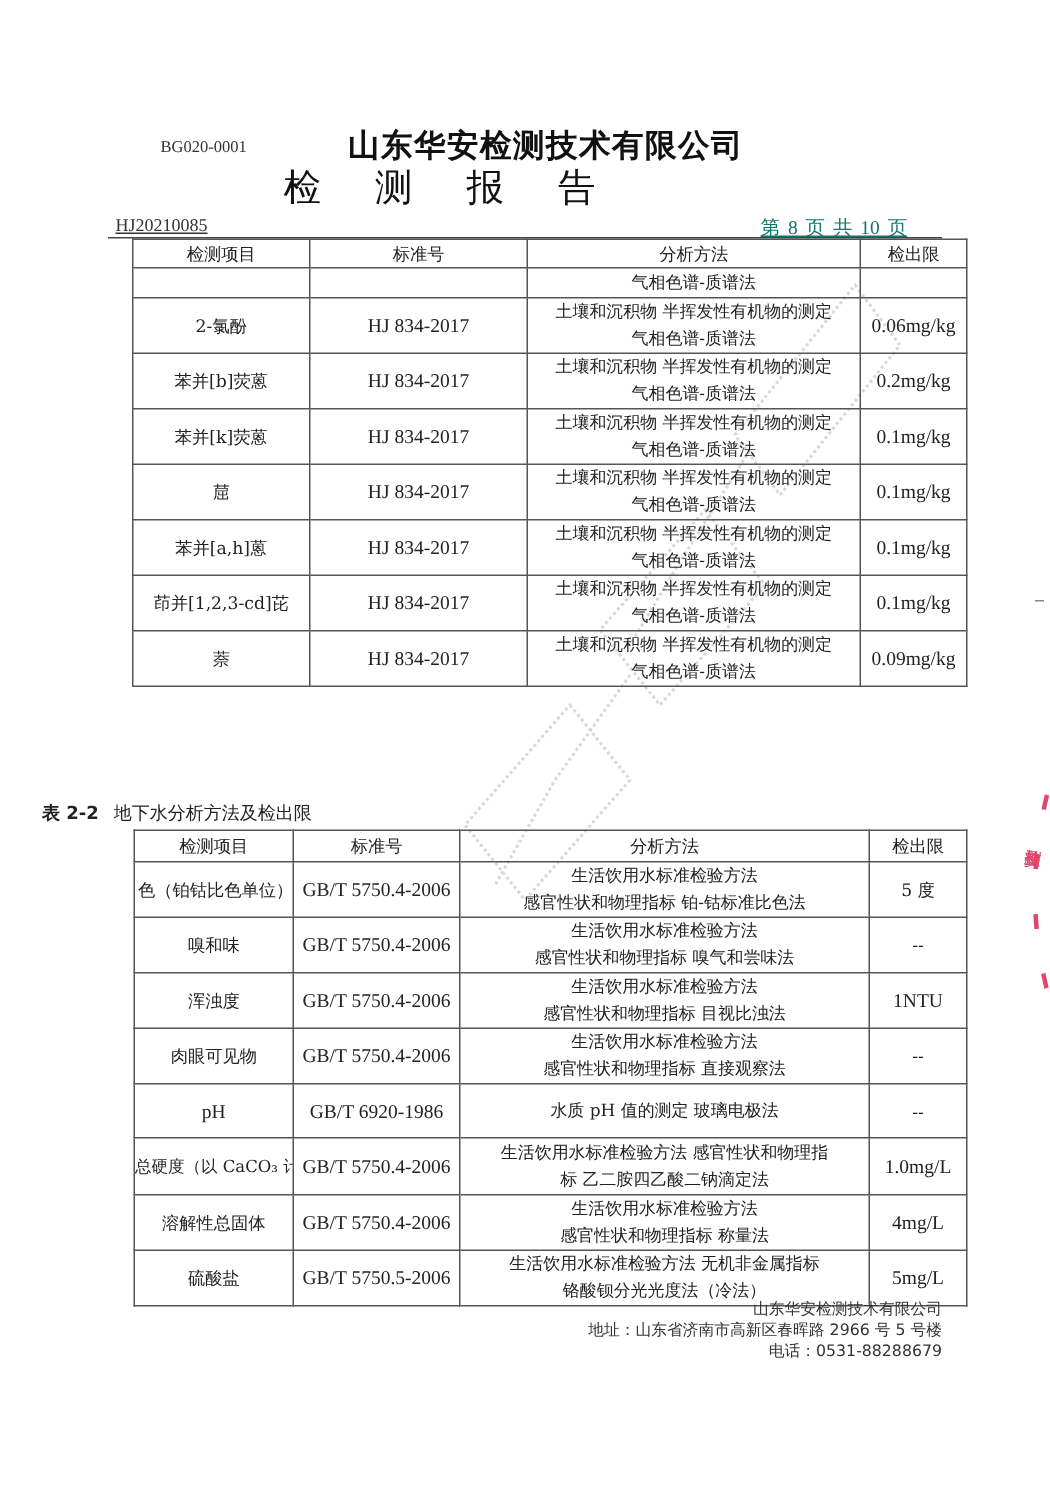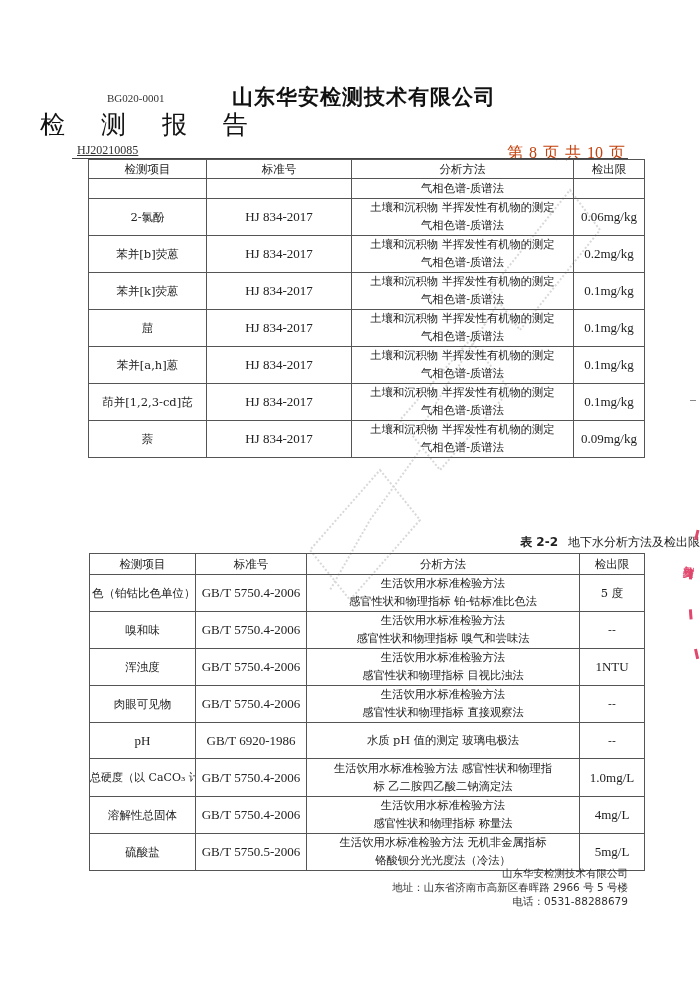--- a/index.html
+++ b/index.html
@@ -4,40 +4,40 @@
 <style>
   html, body { margin: 0; padding: 0; background: #ffffff; }
   body {
     width: 700px; height: 990px; position: relative; overflow: hidden;
     font-family: "DejaVu Serif", "Liberation Serif", serif; color: #1c1c1c;
   }
   .abs { position: absolute; }
   .doc-code { left: 107px; top: 92px; font-size: 11px; font-family: "Liberation Serif", serif; color: #333; }
   .company { left: 0; width: 700px; top: 83px; text-align: center; font-size: 21px; font-weight: bold; letter-spacing: 1px;
              font-family: "DejaVu Sans", sans-serif; color: #111; padding-left: 28px; box-sizing: border-box; }
-  .report-title { left: 0; width: 560px; top: 108px; font-size: 25px; letter-spacing: 14px;
+  .report-title { left: 0; width: 560px; top: 108px; text-align: center; font-size: 25px; letter-spacing: 14px;
                   font-family: "DejaVu Sans", sans-serif; color: #111; padding-left: 40px; box-sizing: border-box; }
   .report-no { left: 77px; top: 143px; font-size: 12px; text-decoration: underline; font-family: "Liberation Serif", serif; color: #333; }
-  .page-no { left: 507px; top: 143px; font-size: 16px; text-decoration: underline; font-family: "Liberation Serif", serif; color: #c2410c; word-spacing: 2px; }
+  .page-no { left: 507px; top: 143px; font-size: 13px; text-decoration: underline; font-family: "Liberation Serif", serif; color: #0f766e; word-spacing: 2px; }
   .head-rule { left: 72px; top: 158px; width: 556px; height: 0; border-top: 1.5px solid #444; }
 
   table.grid { position: absolute; border-collapse: collapse; table-layout: fixed; font-size: 11.5px; color: #222; margin-left: 16px; }
   table.grid td, table.grid th {
     border: 1px solid #555; text-align: center; vertical-align: middle; padding: 0 2px;
     font-weight: normal; line-height: 18px; overflow: hidden; white-space: nowrap;
   }
   table.grid th { font-family: "DejaVu Sans", sans-serif; font-size: 11.5px; }
   .num { font-family: "Liberation Serif", serif; font-size: 13px; }
   .method { line-height: 17px; font-size: 11.3px; }
   .method .l2 { display: block; }
 
   #t1 { left: 72px; top: 159px; width: 556px; }
   #t2 { left: 73px; top: 553px; width: 555px; }
 
-  .caption { left: 0; width: 700px; top: 534px; text-align: right; font-size: 12px; font-family: "DejaVu Sans", sans-serif; color: #222; padding-left: 28px; box-sizing: border-box; }
+  .caption { left: 0; width: 700px; top: 534px; text-align: left; font-size: 12px; font-family: "DejaVu Sans", sans-serif; color: #222; padding-left: 28px; box-sizing: border-box; }
   .caption b { font-weight: bold; margin-right: 10px; }
 
   .footer { right: 72px; text-align: right; font-size: 10.5px; font-family: "DejaVu Sans", sans-serif; color: #333; line-height: 14px; }
   .footer .l { display: block; }
 
   .watermark { left: 270px; top: 170px; width: 340px; height: 460px; pointer-events: none; opacity: 0.28; }
   .seal { left: 676px; top: 520px; width: 26px; height: 150px; pointer-events: none; }
   .seal span { display:block; color:#e0476d; font-size: 11px; writing-mode: vertical-rl; font-family: "DejaVu Sans", sans-serif; transform: rotate(10deg); }
   .edge-mark { left: 690px; top: 400px; width: 6px; height: 1px; background: #888; }
 </style>

